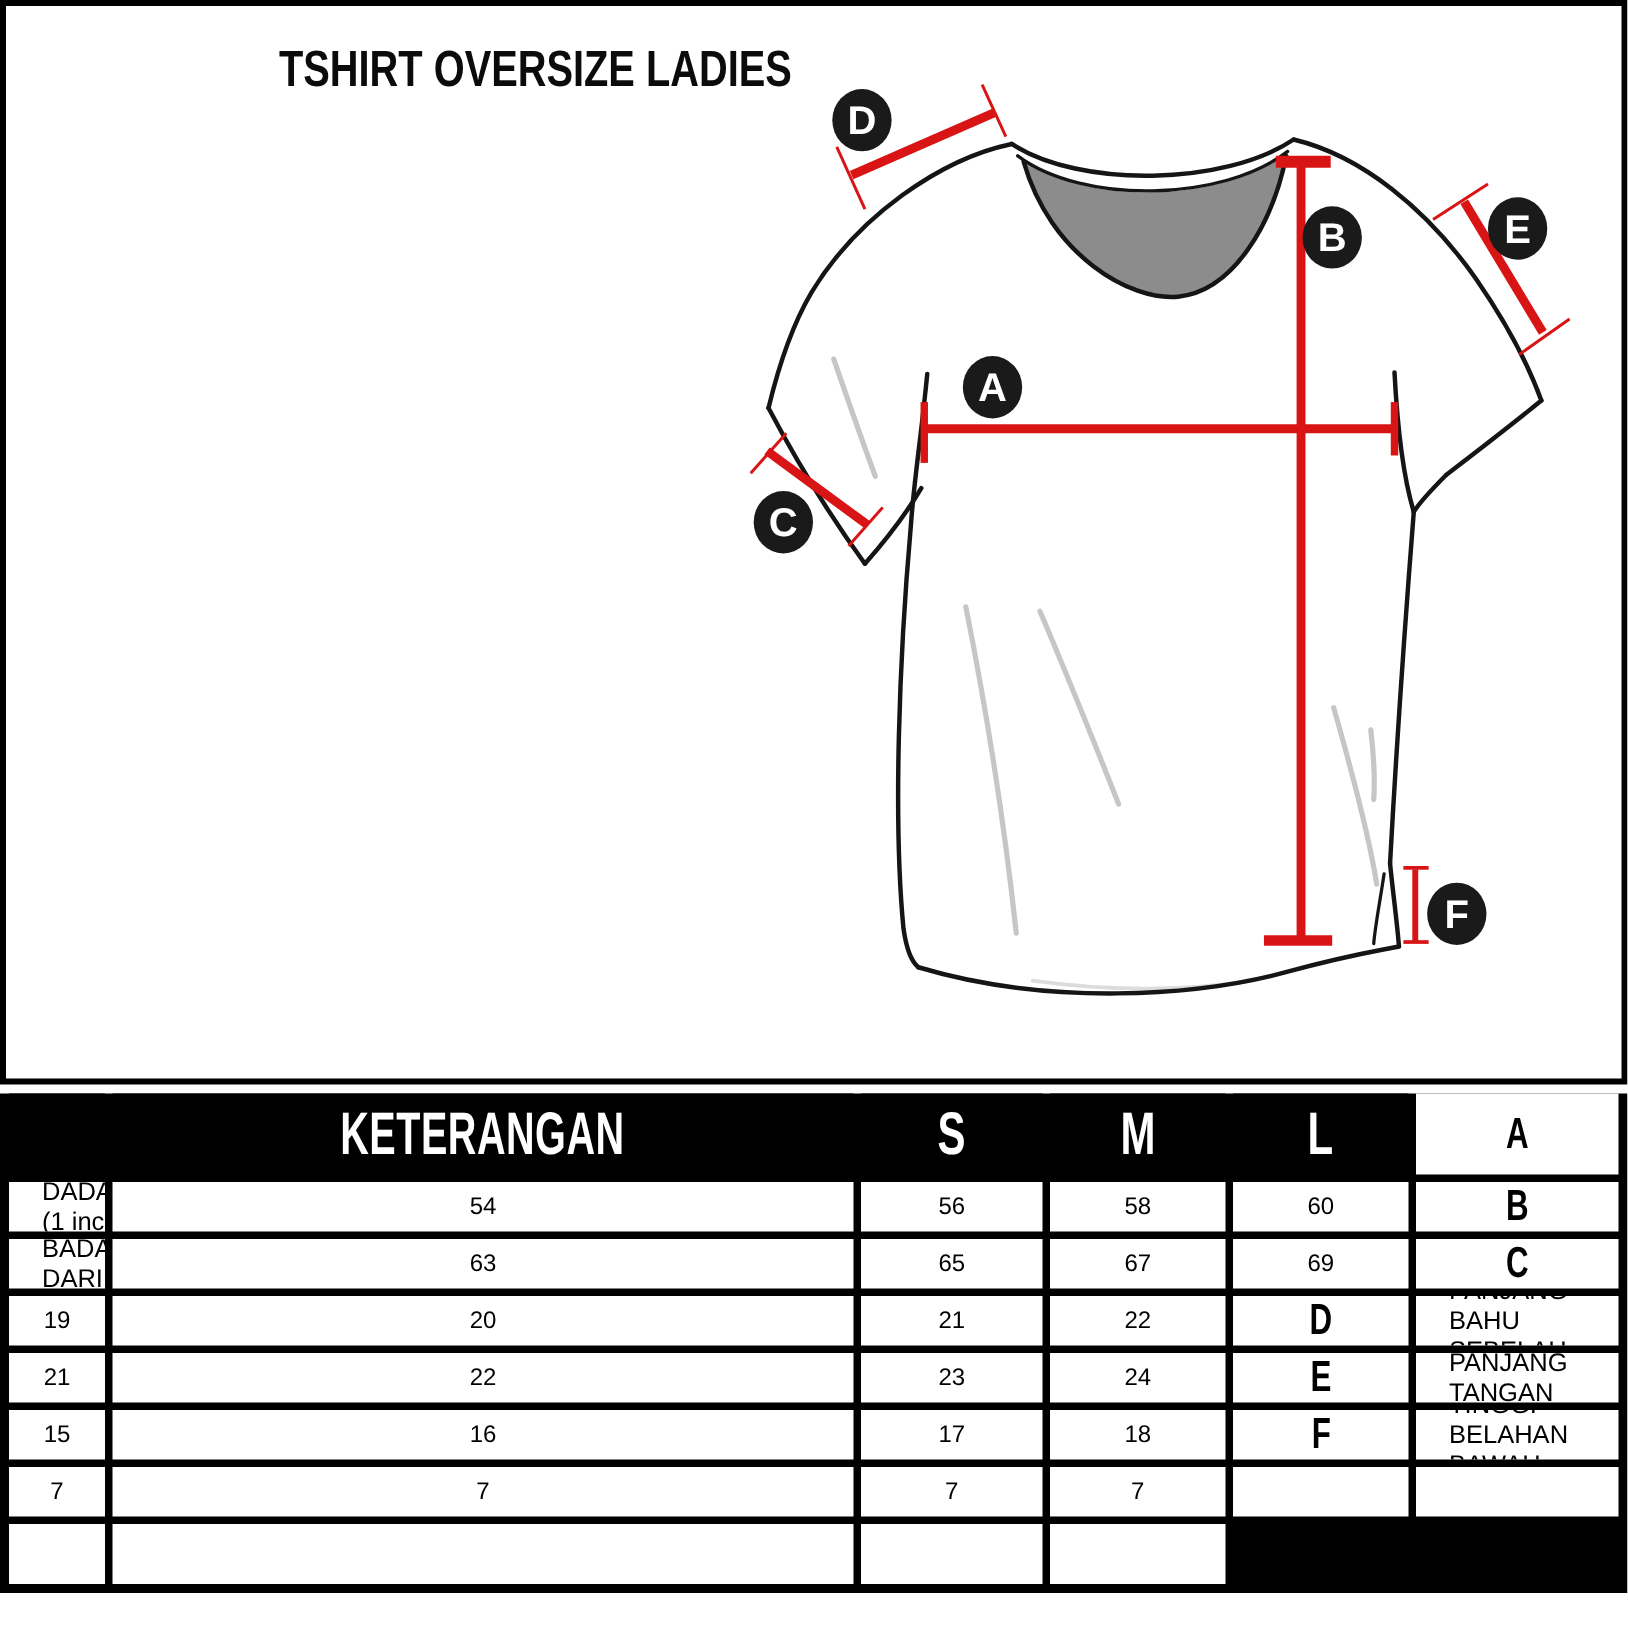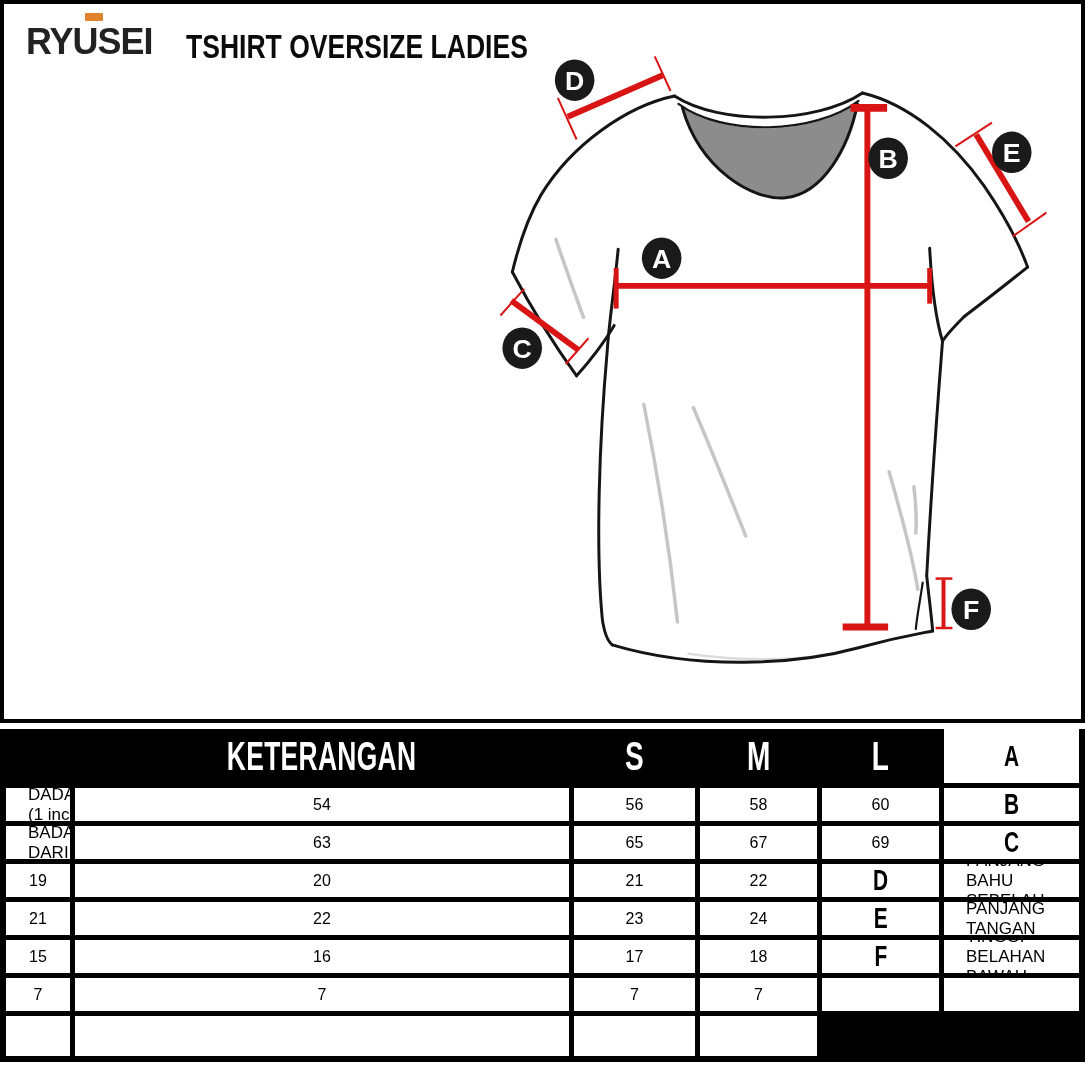--- a/index.html
+++ b/index.html
@@ -36,24 +36,20 @@
   .cond-sm{display:inline-block;transform:scaleX(0.7);transform-origin:center;font-weight:700;font-size:40px;}
   .st-key span{display:inline-block;font-weight:700;font-size:29px;transform:scaleX(0.72);}
   .st-desc{justify-content:flex-start;padding-left:22px;font-size:17px;}
   .st-val{font-size:16px;}
 </style>
 </head>
 <body>
 
 <div class="diagram-box">
 
-  <div class="brand-wrap">
-    <span class="brand">RYUSEI</span>
-    <span class="brand-mark" style="position:absolute;top:-8px;left:59px;width:18px;height:8px;border-radius:1px;background:#E0832C;"></span>
-  </div>
   <div class="doc-title">TSHIRT OVERSIZE LADIES</div>
 
   <svg class="shirt-svg" viewBox="0 0 1085 723">
 
     <path d="M 681,102 C 724,135 818,133 861,99 L 861,101 C 852,146 826,192 788,196 C 756,199 702,168 684,105 Z" fill="#8C8C8C" stroke="none"></path>
 
     <g stroke="#c6c6c6" stroke-width="3.5" fill="none" stroke-linecap="round">
       <path d="M 556,238 C 567,270 577,298 584,317"></path>
       <path d="M 645,405 C 660,480 672,560 679,625"></path>
       <path d="M 695,408 C 715,455 735,505 748,538"></path>

